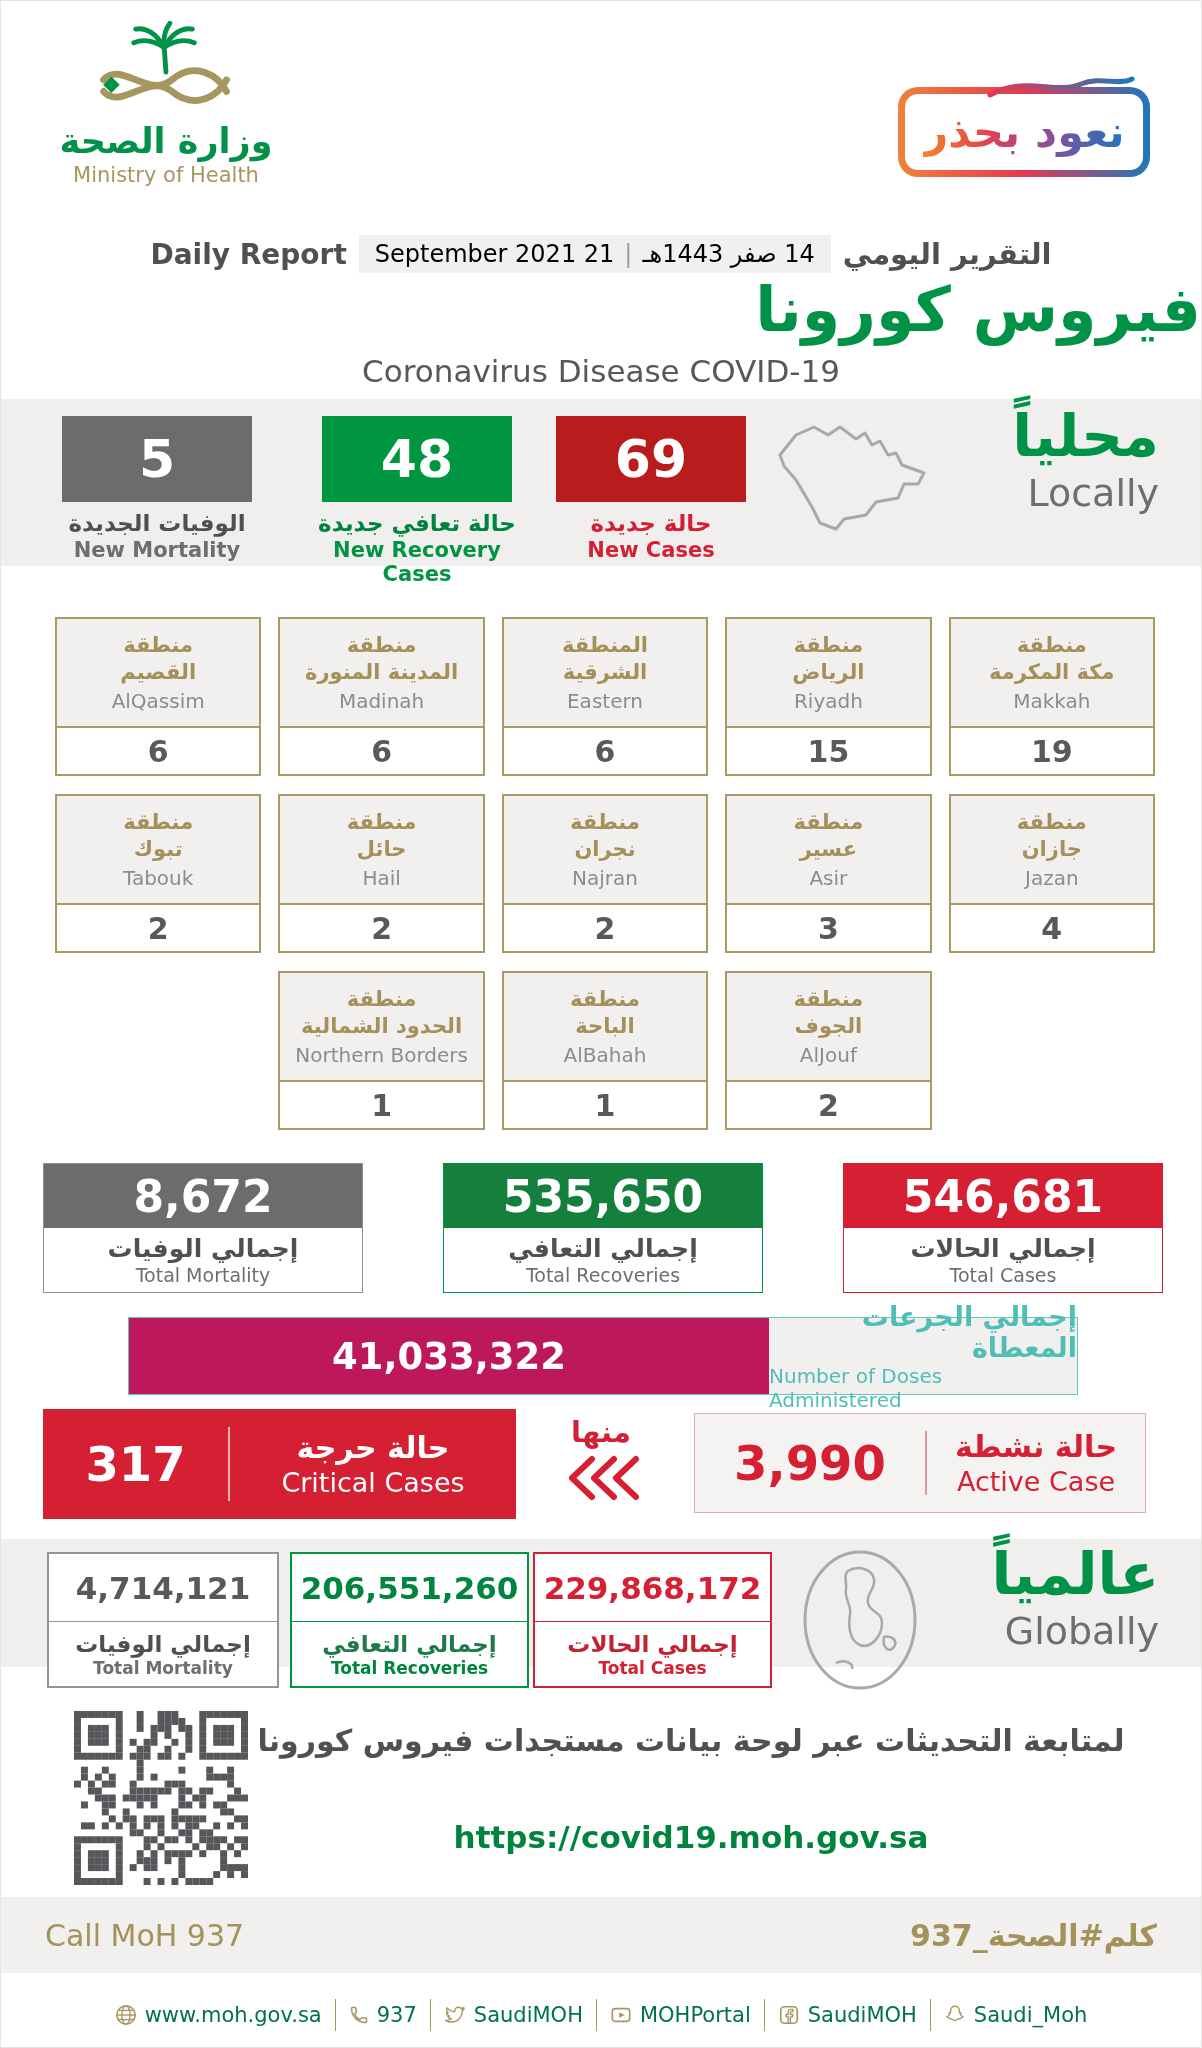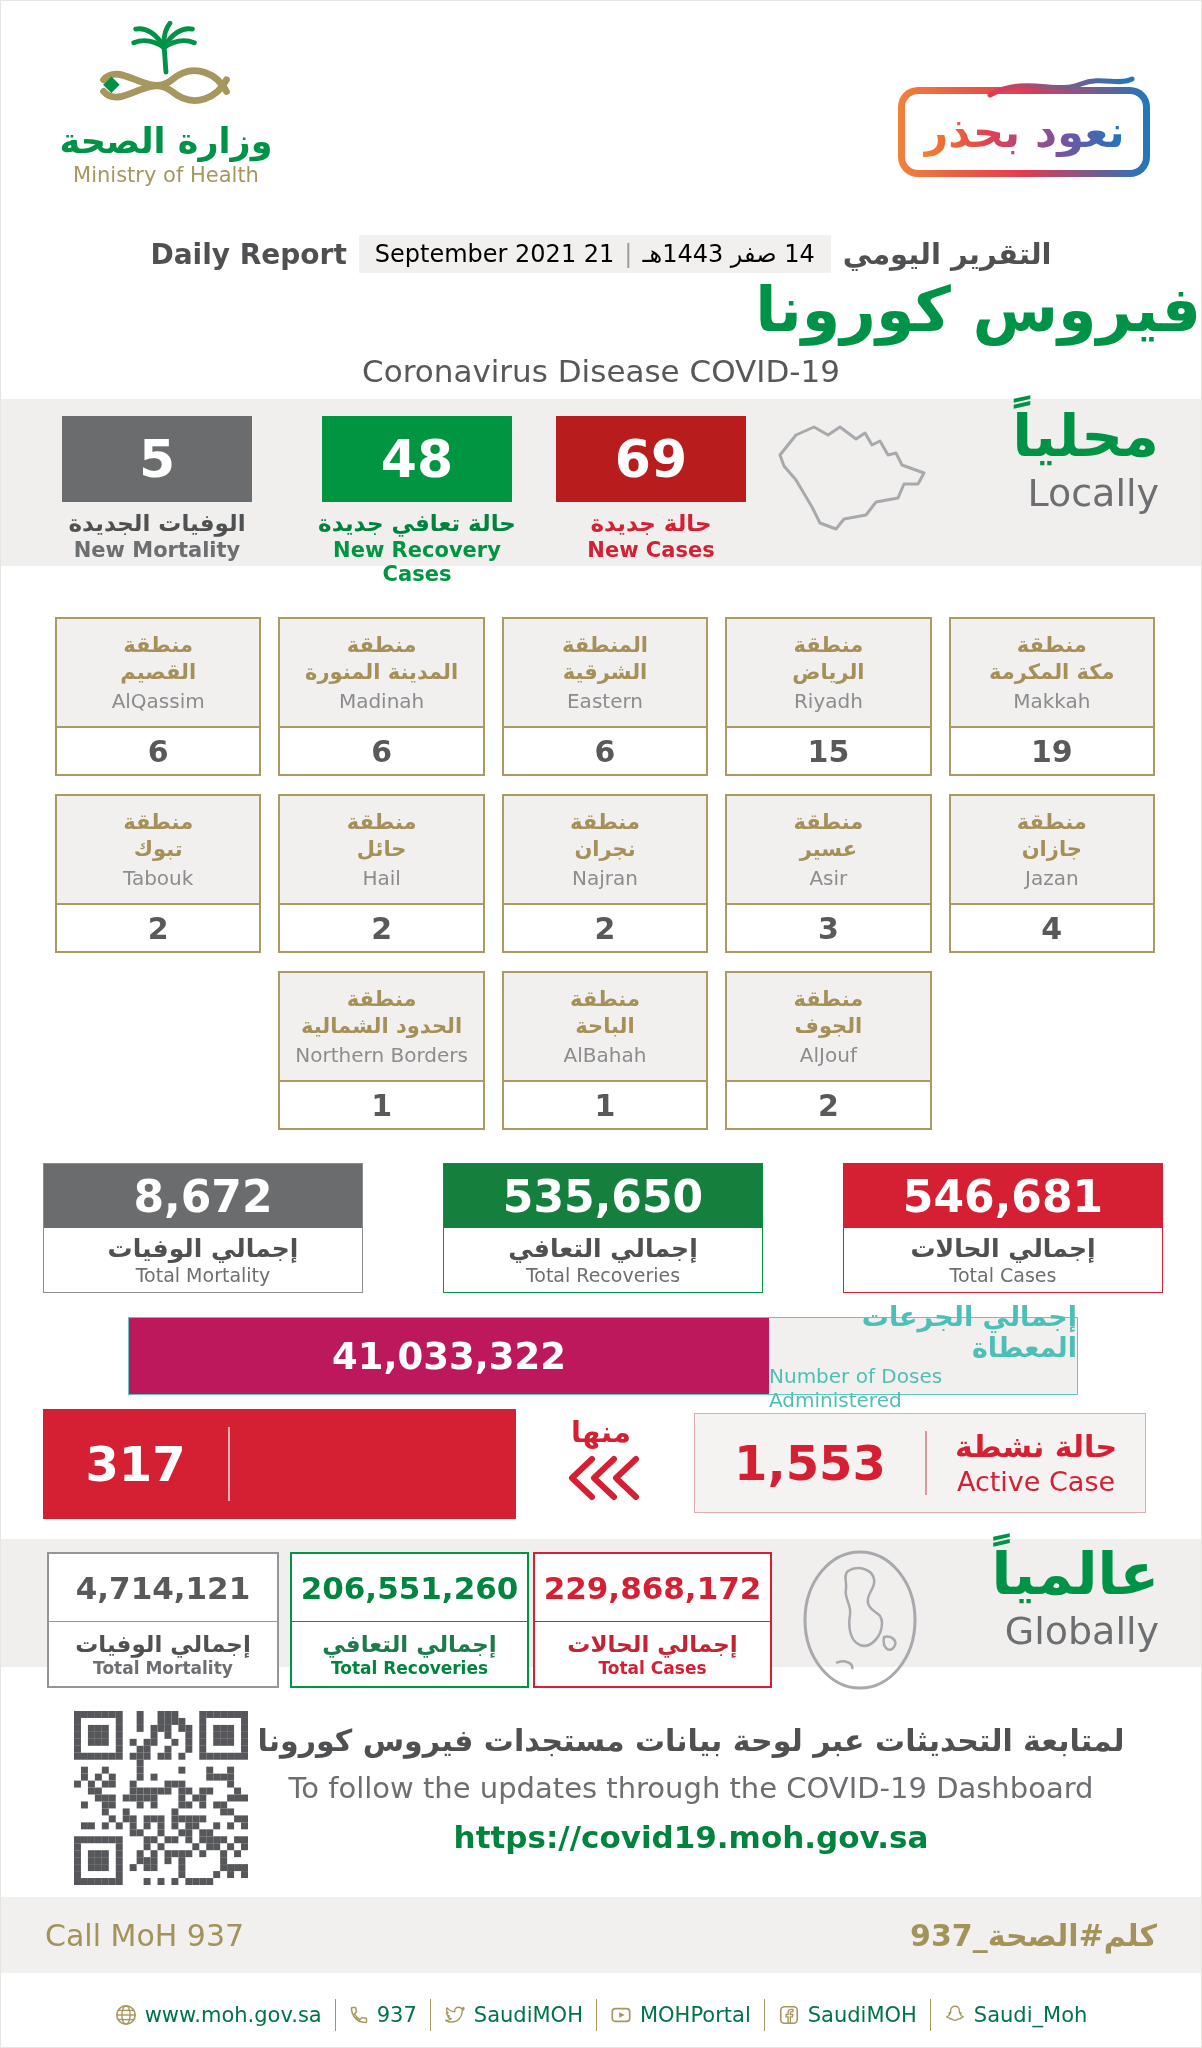--- a/index.html
+++ b/index.html
@@ -333,31 +333,35 @@
     <div class="doses-num">41,033,322</div>
     <div class="doses-label">
       <div class="doses-ar">إجمالي الجرعات المعطاة</div>
       <div class="doses-en">Number of Doses Administered</div>
     </div>
   </div>
 
   <div class="critical">
     <div class="crit-num">317</div>
     <div class="crit-div"></div>
+    <div class="crit-labels">
+      <div class="crit-ar">حالة حرجة</div>
+      <div class="crit-en">Critical Cases</div>
+    </div>
   </div>
   <div class="ofwhich">
     <div class="ofwhich-txt">منها</div>
     <svg width="78" height="46" viewBox="0 0 78 46" style="margin-top:6px;">
       <polyline points="30,4 10,23 30,42" fill="none" stroke="#d51f33" stroke-width="6" stroke-linecap="round" stroke-linejoin="round"></polyline>
       <polyline points="52,4 32,23 52,42" fill="none" stroke="#d51f33" stroke-width="6" stroke-linecap="round" stroke-linejoin="round"></polyline>
       <polyline points="74,4 54,23 74,42" fill="none" stroke="#d51f33" stroke-width="6" stroke-linecap="round" stroke-linejoin="round"></polyline>
     </svg>
   </div>
   <div class="active">
-    <div class="act-num">1,553</div>
+    <div class="act-num">3,990</div>
     <div class="act-div"></div>
     <div class="act-labels">
       <div class="act-ar">حالة نشطة</div>
       <div class="act-en">Active Case</div>
     </div>
   </div>
 
   <div class="gband">
     <div class="gbox g-gray">
       <div class="gbox-num">4,714,121</div>
@@ -672,21 +676,20 @@
       <rect x="167.04" y="160.08" width="6.96" height="6.96" fill="#56575a"></rect>
       <rect x="69.60" y="167.04" width="6.96" height="6.96" fill="#56575a"></rect>
       <rect x="83.52" y="167.04" width="6.96" height="6.96" fill="#56575a"></rect>
       <rect x="97.44" y="167.04" width="6.96" height="6.96" fill="#56575a"></rect>
       <rect x="111.36" y="167.04" width="6.96" height="6.96" fill="#56575a"></rect>
       <rect x="118.32" y="167.04" width="6.96" height="6.96" fill="#56575a"></rect>
       <rect x="125.28" y="167.04" width="6.96" height="6.96" fill="#56575a"></rect>
       <rect x="132.24" y="167.04" width="6.96" height="6.96" fill="#56575a"></rect>
     </svg>
   <div class="dash-ar">لمتابعة التحديثات عبر لوحة بيانات مستجدات فيروس كورونا</div>
-  <div class="dash-en">To follow the updates through the COVID-19 Dashboard</div>
   <a class="dash-url" href="#">https://covid19.moh.gov.sa</a>
 
   <div class="callbar">
     <span class="call-en">Call MoH 937</span>
     <span class="call-ar">كلم#الصحة_937</span>
   </div>
 
   <div class="contacts">
     <a class="contact" href="#">
       <svg width="22" height="22" viewBox="0 0 24 24">

